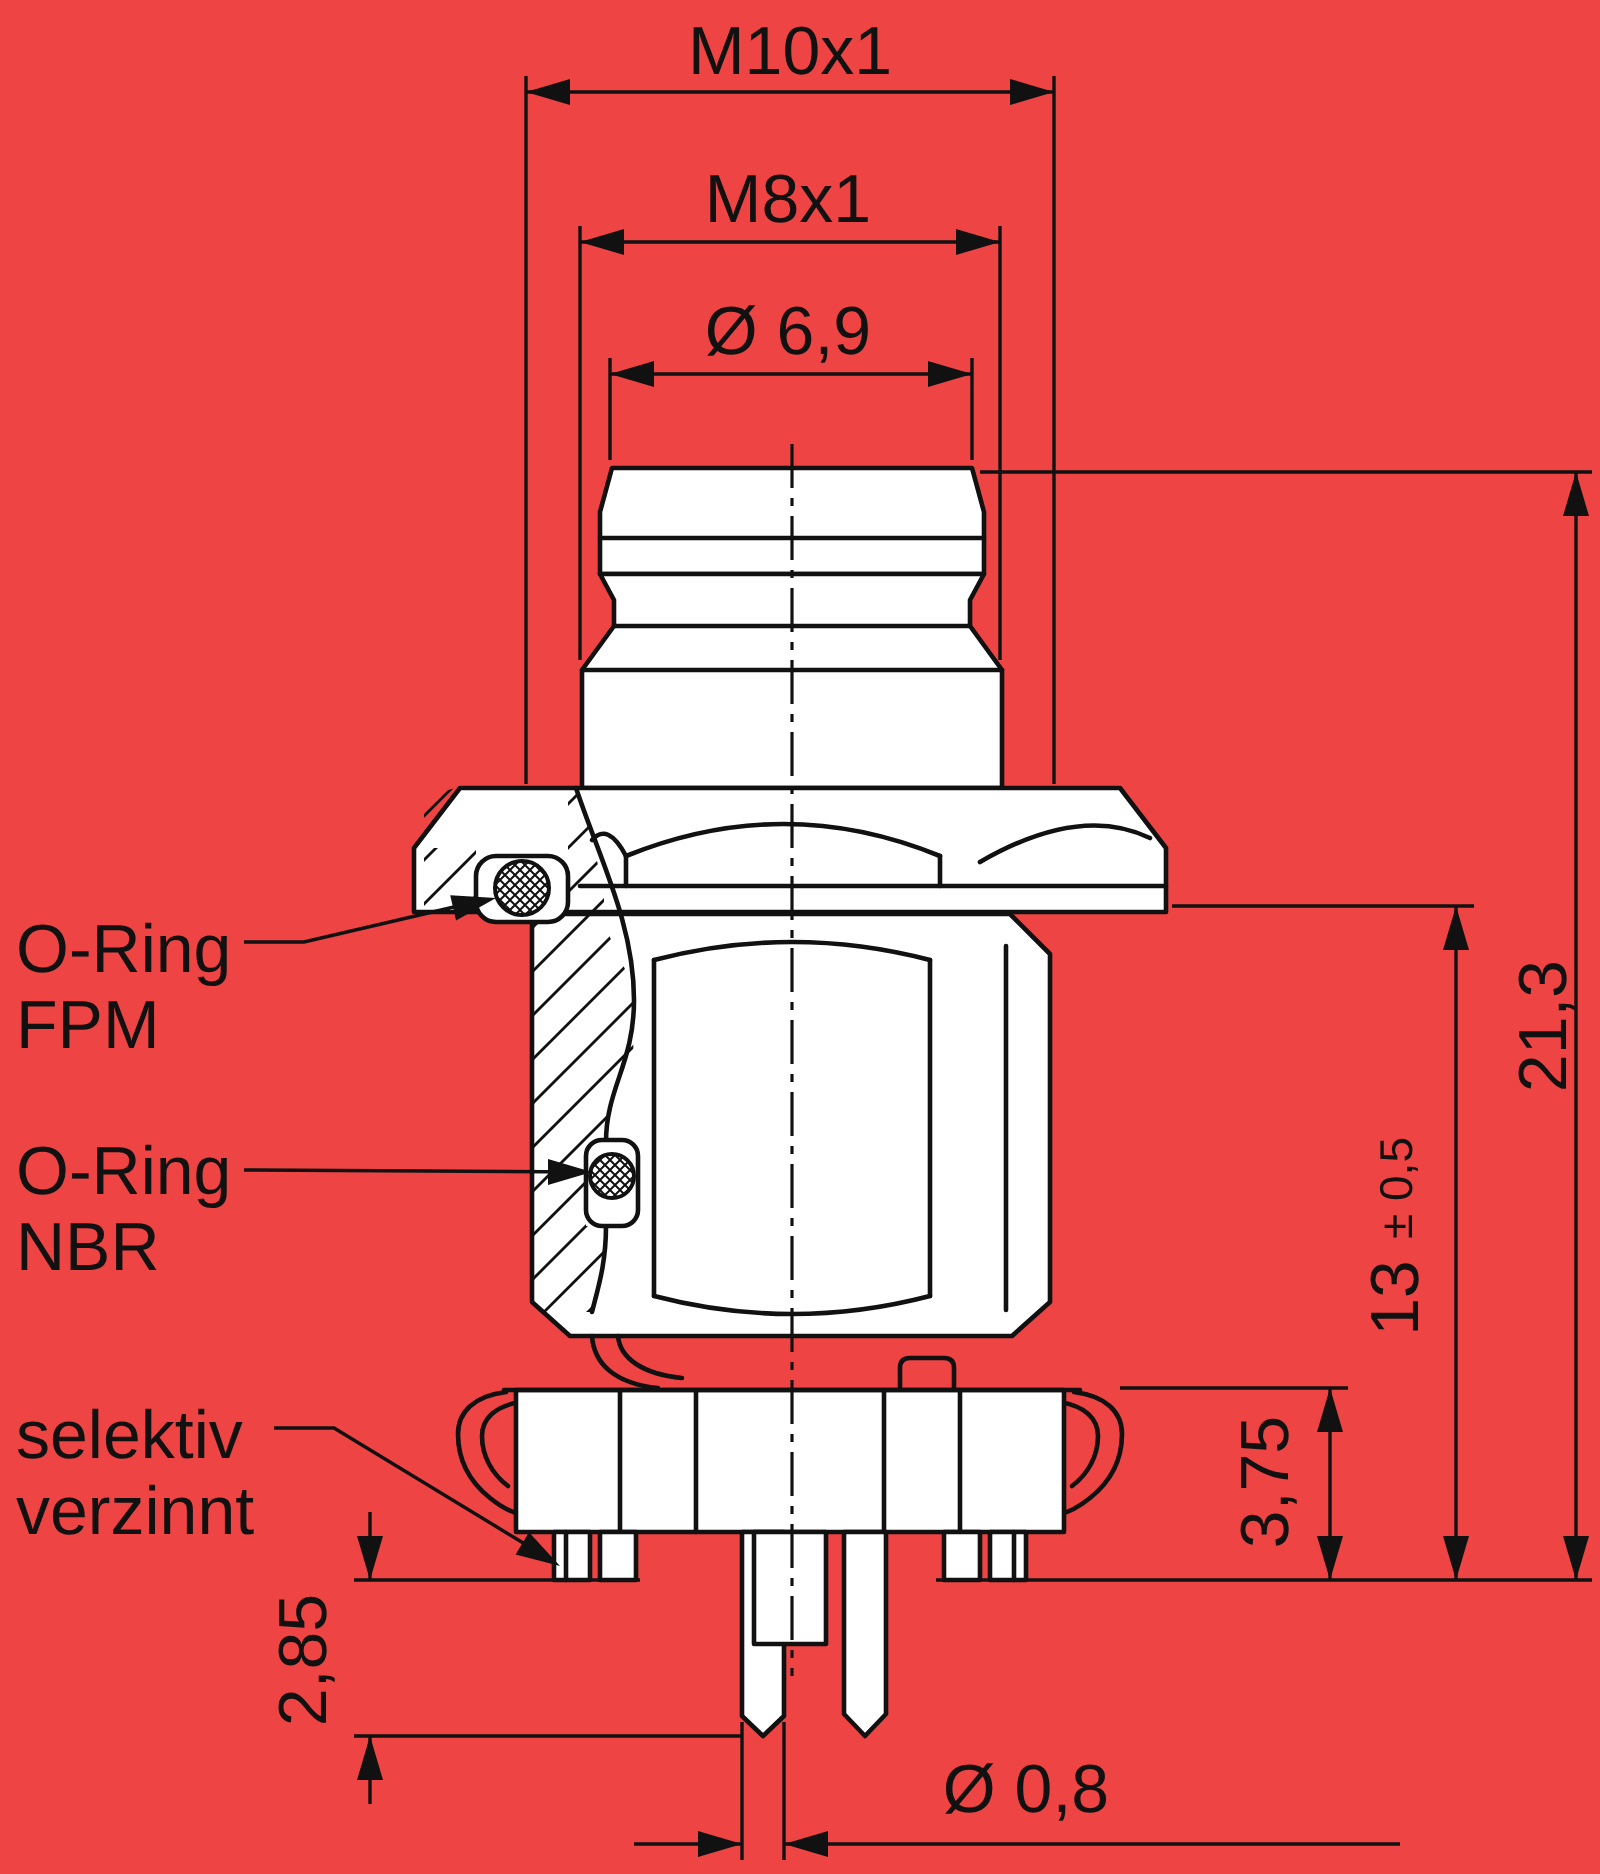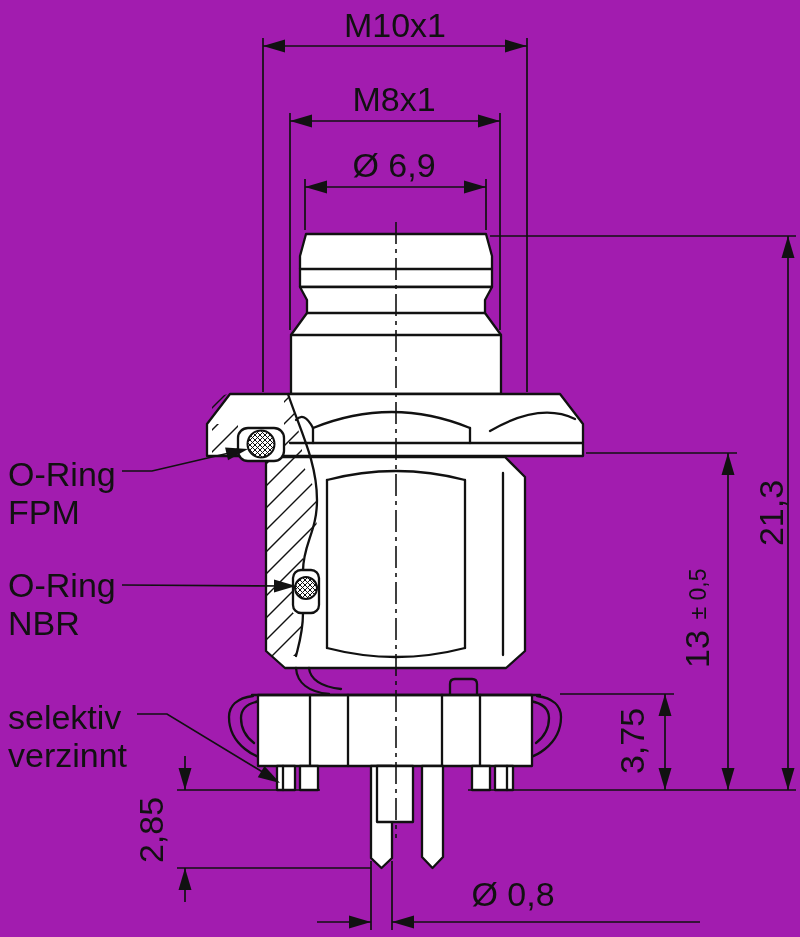--- a/index.html
+++ b/index.html
@@ -1,16 +1,16 @@
 <!DOCTYPE html>
 <html><head>
 <meta charset="utf-8">
 <style>
   html,body{margin:0;padding:0;background:#fff;}
-  .stage{width:800px;height:937px;background:#a21caf;position:relative;font-family:"Liberation Sans",sans-serif;}
+  .stage{width:800px;height:937px;background:#ef4444;position:relative;font-family:"Liberation Sans",sans-serif;}
   svg text{fill:#111;}
   .dim{font-family:"Liberation Sans",sans-serif;font-size:34px;}
   .dim-small{font-family:"Liberation Sans",sans-serif;font-size:23px;}
   .lbl{font-family:"Liberation Sans",sans-serif;font-size:34px;}
   .part{stroke:#111;stroke-width:2.3;fill:none;stroke-linejoin:round;stroke-linecap:round;}
   .partf{stroke:#111;stroke-width:2.3;fill:#fff;stroke-linejoin:round;}
   .thinl{stroke:#111;stroke-width:1.7;fill:none;}
   .hatch{stroke:#111;stroke-width:1.4;fill:none;}
   .arr{fill:#111;stroke:none;}
   .cl{stroke:#111;stroke-width:1.6;fill:none;stroke-dasharray:22 5 4 5;}

